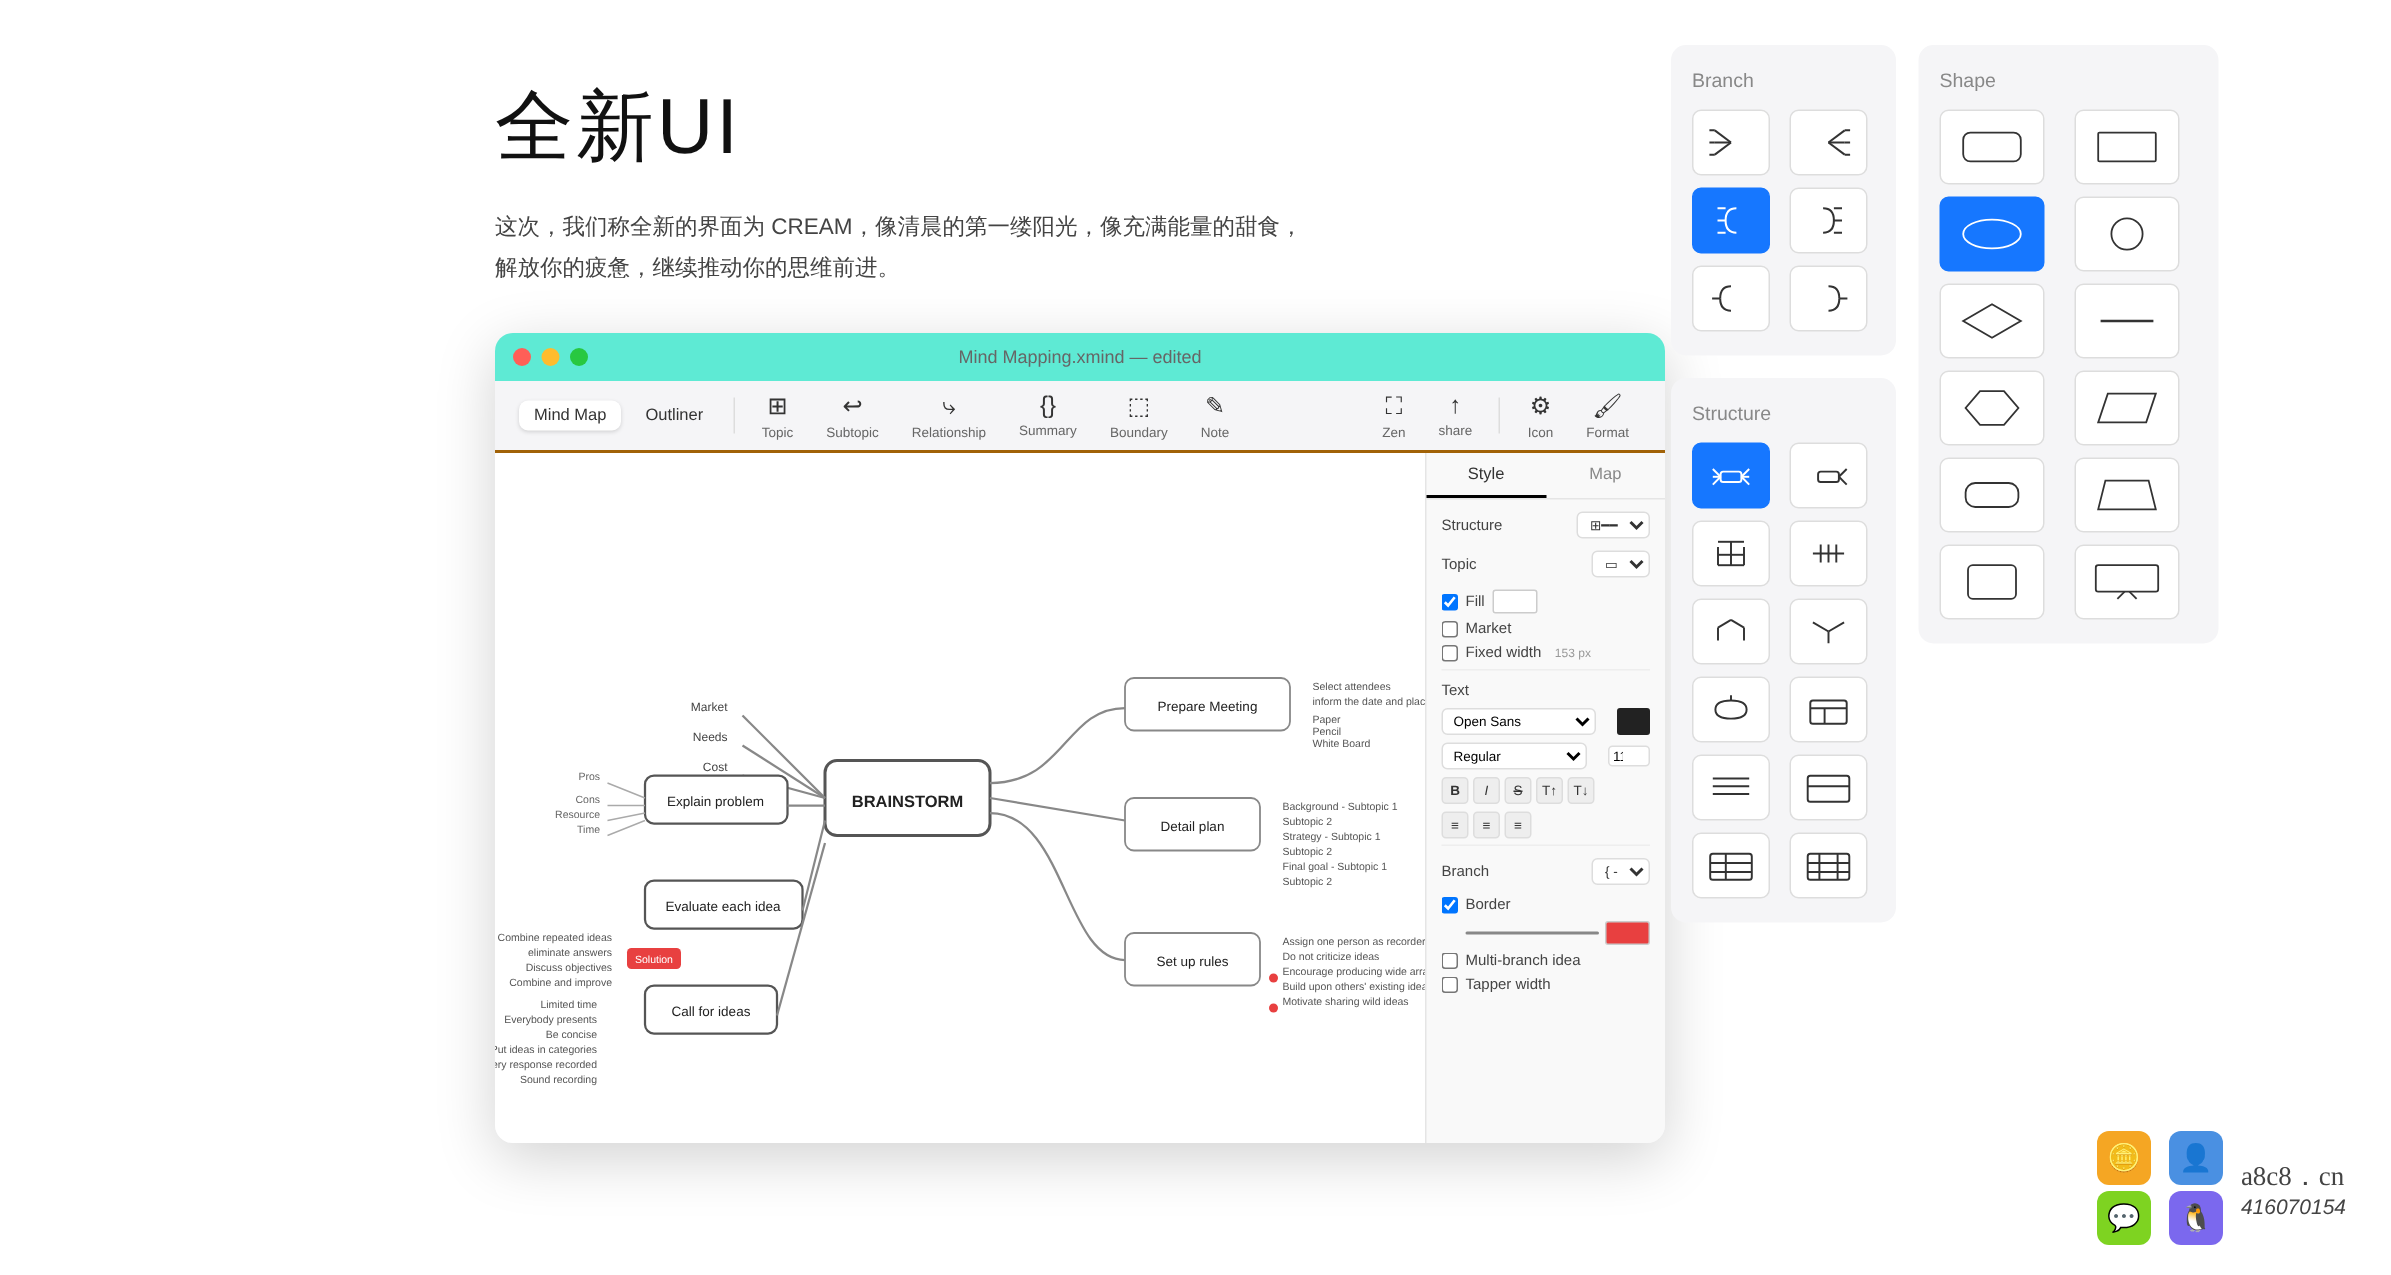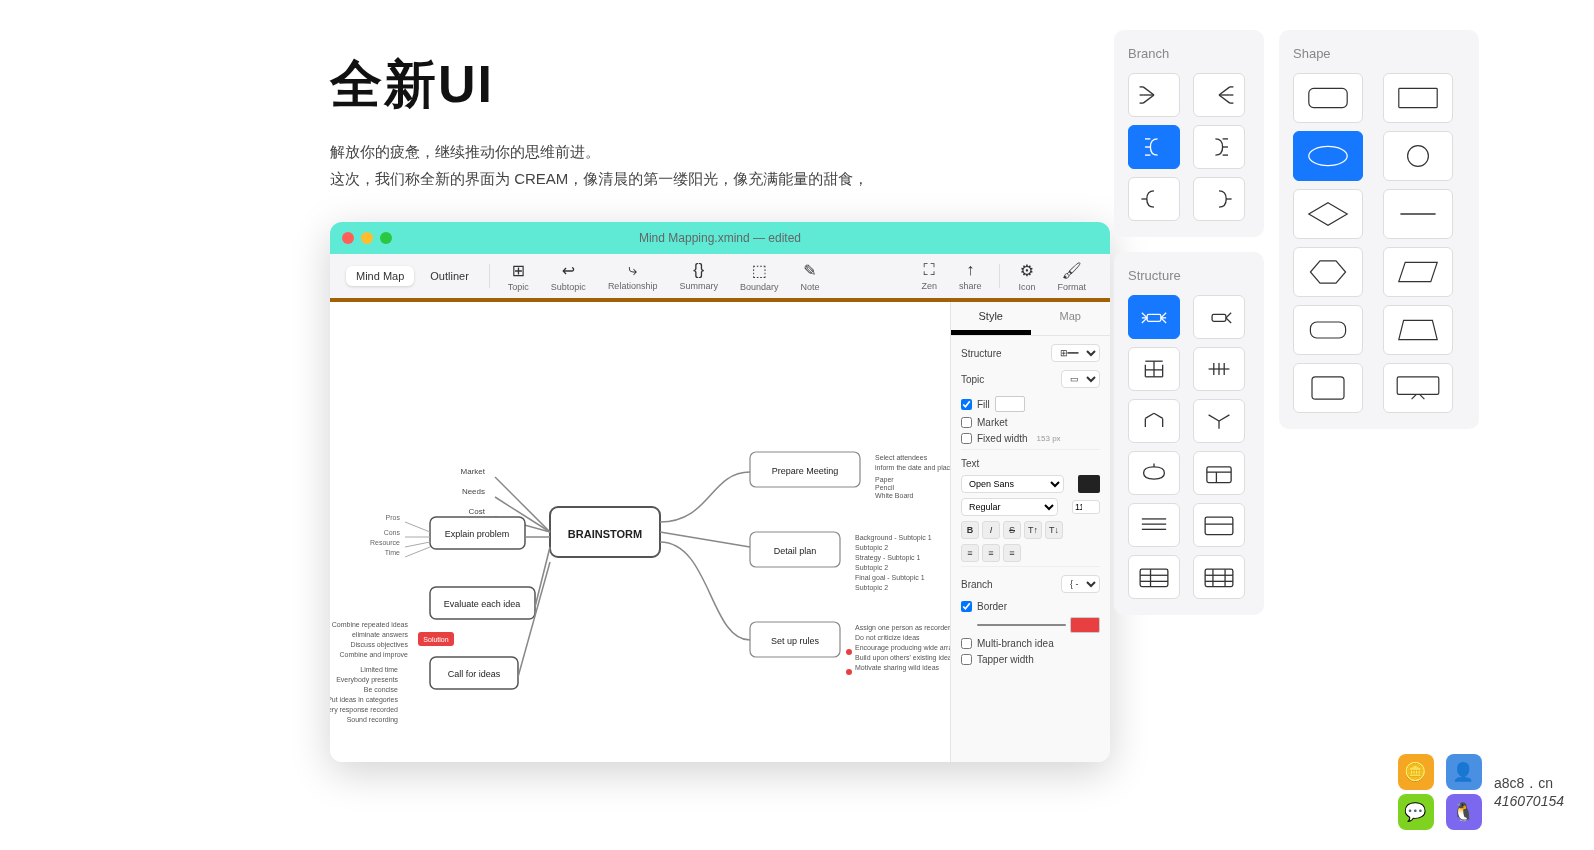--- a/index.html
+++ b/index.html
@@ -17,21 +17,21 @@
       position: absolute;
       left: 0;
       top: 0;
       width: 1050px;
       height: 850px;
       padding: 50px 60px 0 330px;
     }
 
     .main-title {
       font-size: 52px;
-      font-weight: 700;
+      font-weight: 400;
       color: #111;
       margin-bottom: 18px;
       letter-spacing: 2px;
     }
 
     .subtitle {
       font-size: 15px;
       color: #444;
       line-height: 1.8;
       margin-bottom: 30px;
@@ -80,21 +80,21 @@
       font-size: 12px;
       color: #666;
     }
 
     .toolbar {
       background: #f5f5f7;
       height: 48px;
       display: flex;
       align-items: center;
       padding: 0 16px;
-      border-bottom: 4px solid #a16207;
+      border-bottom: 2px solid #a16207;
       gap: 6px;
     }
 
     .tab-btn {
       padding: 4px 10px;
       border-radius: 6px;
       font-size: 11px;
       border: none;
       cursor: pointer;
       background: transparent;
@@ -172,21 +172,21 @@
       color: #888;
       cursor: pointer;
       display: flex;
       flex-direction: column;
       align-items: center;
       gap: 2px;
     }
 
     .panel-tab.active-tab {
       color: #333;
-      border-bottom: 5px solid #000000;
+      border-bottom: 2px solid #000000;
     }
 
     .style-section {
       padding: 8px 10px;
       flex: 1;
       overflow: hidden;
     }
 
     .prop-row {
       display: flex;
@@ -462,22 +462,22 @@
     .st-item.sel svg line, .st-item.sel svg path, .st-item.sel svg rect, .st-item.sel svg circle {
       stroke: #fff;
     }
   </style>
 </head>
 <body>
 
 <div class="left-area">
   <h1 class="main-title">全新UI</h1>
   <div class="subtitle">
+    <div>这次，我们称全新的界面为 CREAM，像清晨的第一缕阳光，像充满能量的甜食，</div>
     <div>解放你的疲惫，继续推动你的思维前进。</div>
-    <div>这次，我们称全新的界面为 CREAM，像清晨的第一缕阳光，像充满能量的甜食，</div>
   </div>
 
   <div class="app-window">
 
     <div class="titlebar">
       <div class="traffic-lights">
         <div class="traffic-light tl-red"></div>
         <div class="traffic-light tl-yellow"></div>
         <div class="traffic-light tl-green"></div>
       </div>
@@ -992,16 +992,16 @@
 <div class="watermark">
   <div class="wm-icons">
     <div class="wm-icon" style="background:#f5a623;">🪙</div>
     <div class="wm-icon" style="background:#7ed321;">💬</div>
   </div>
   <div class="wm-icons">
     <div class="wm-icon" style="background:#4a90e2;">👤</div>
     <div class="wm-icon" style="background:#7b68ee;">🐧</div>
   </div>
   <div>
-    <div style="font-size:14px;color:#444;">a8c8．cn</div>
+    <div style="font-size:18px;color:#444;font-family:Liberation Serif, serif;">a8c8．cn</div>
     <div style="font-size:14px;color:#444;font-style:italic;">416070154</div>
   </div>
 </div>
 
 </body></html>

